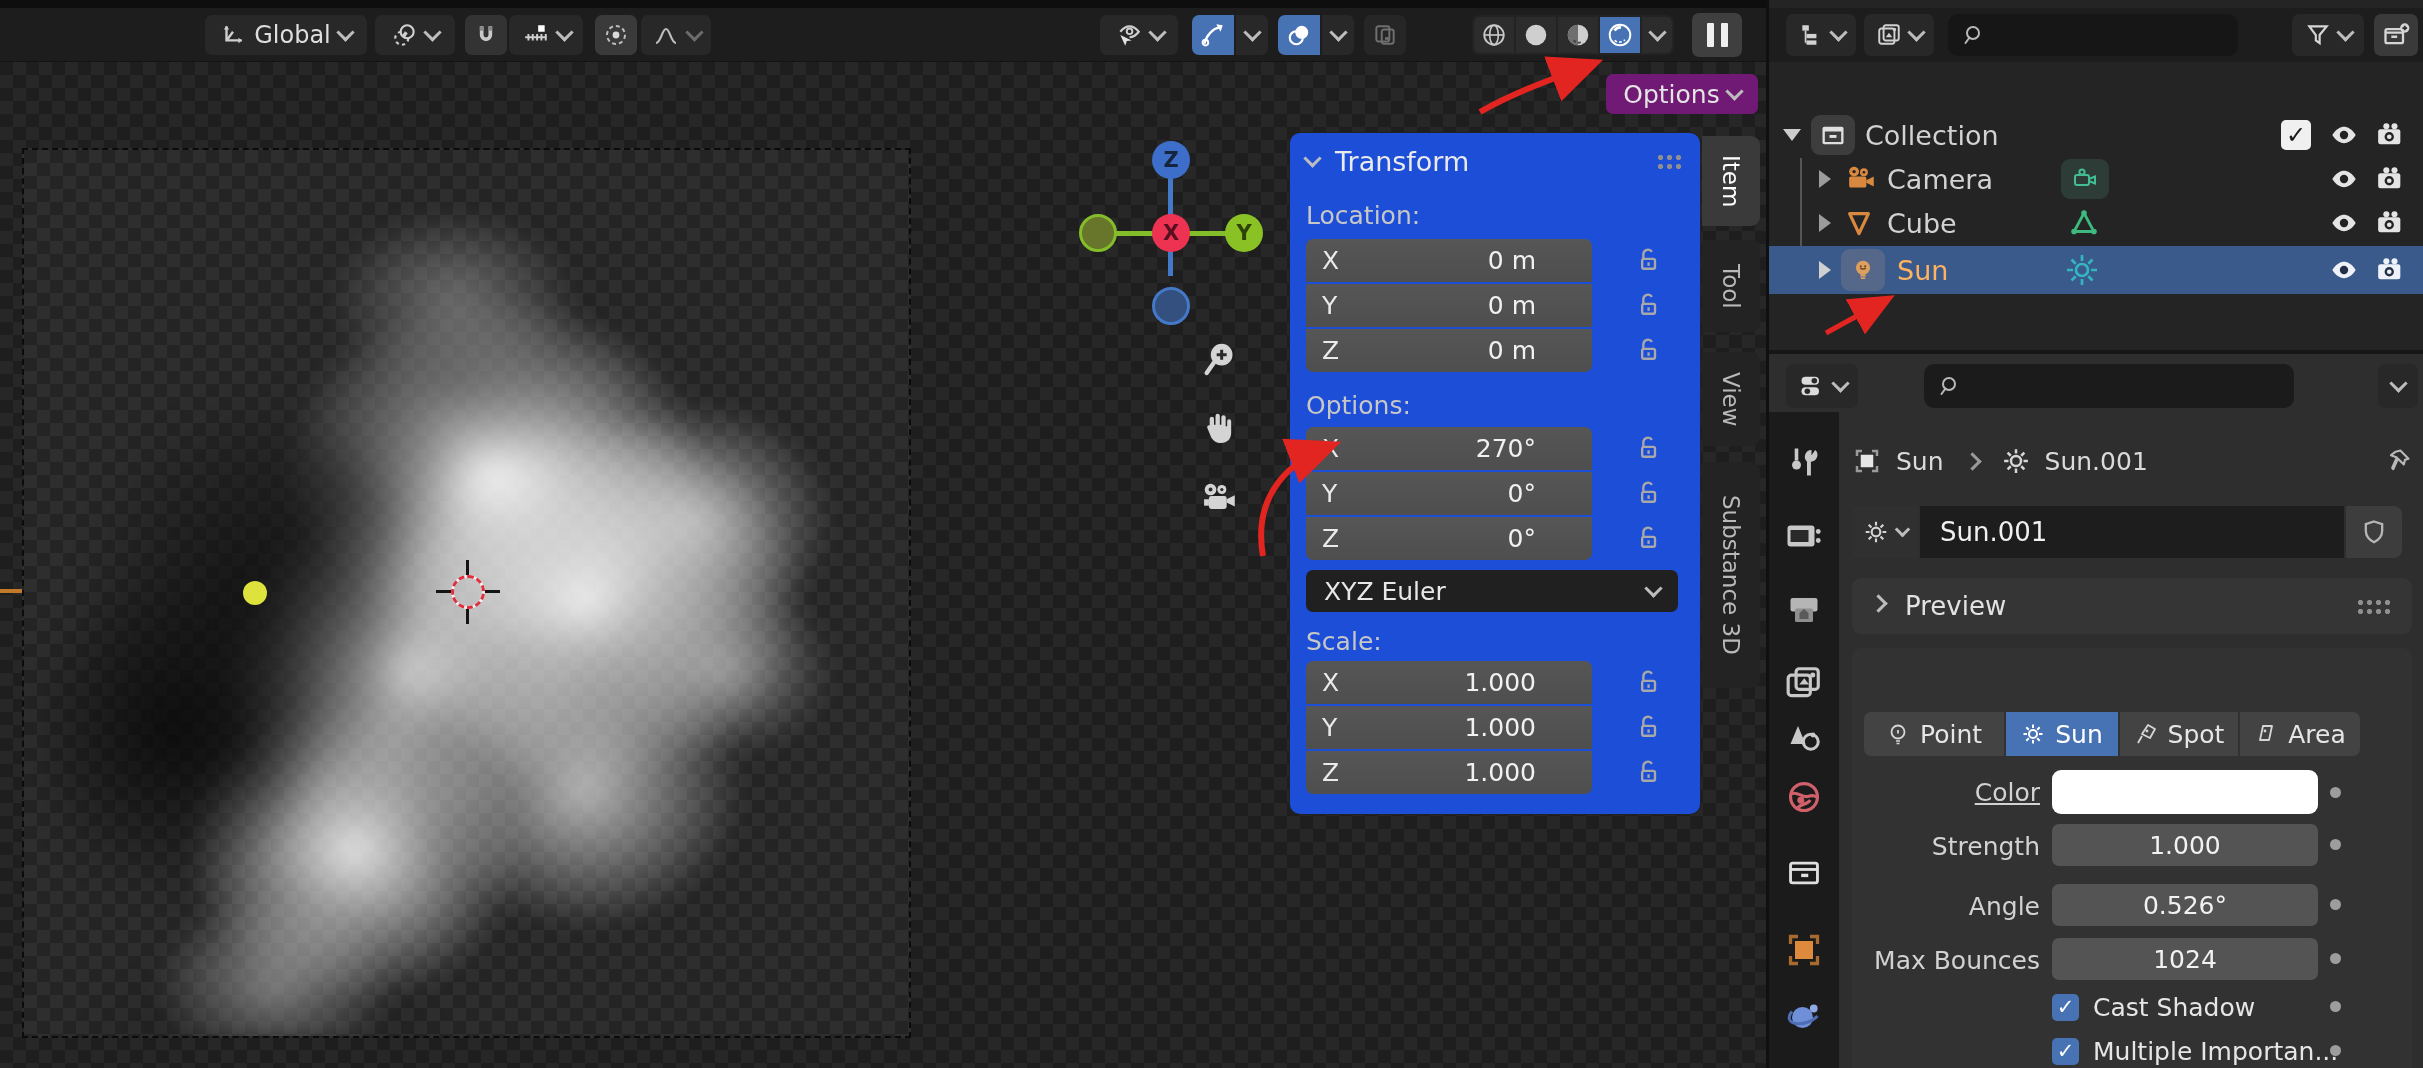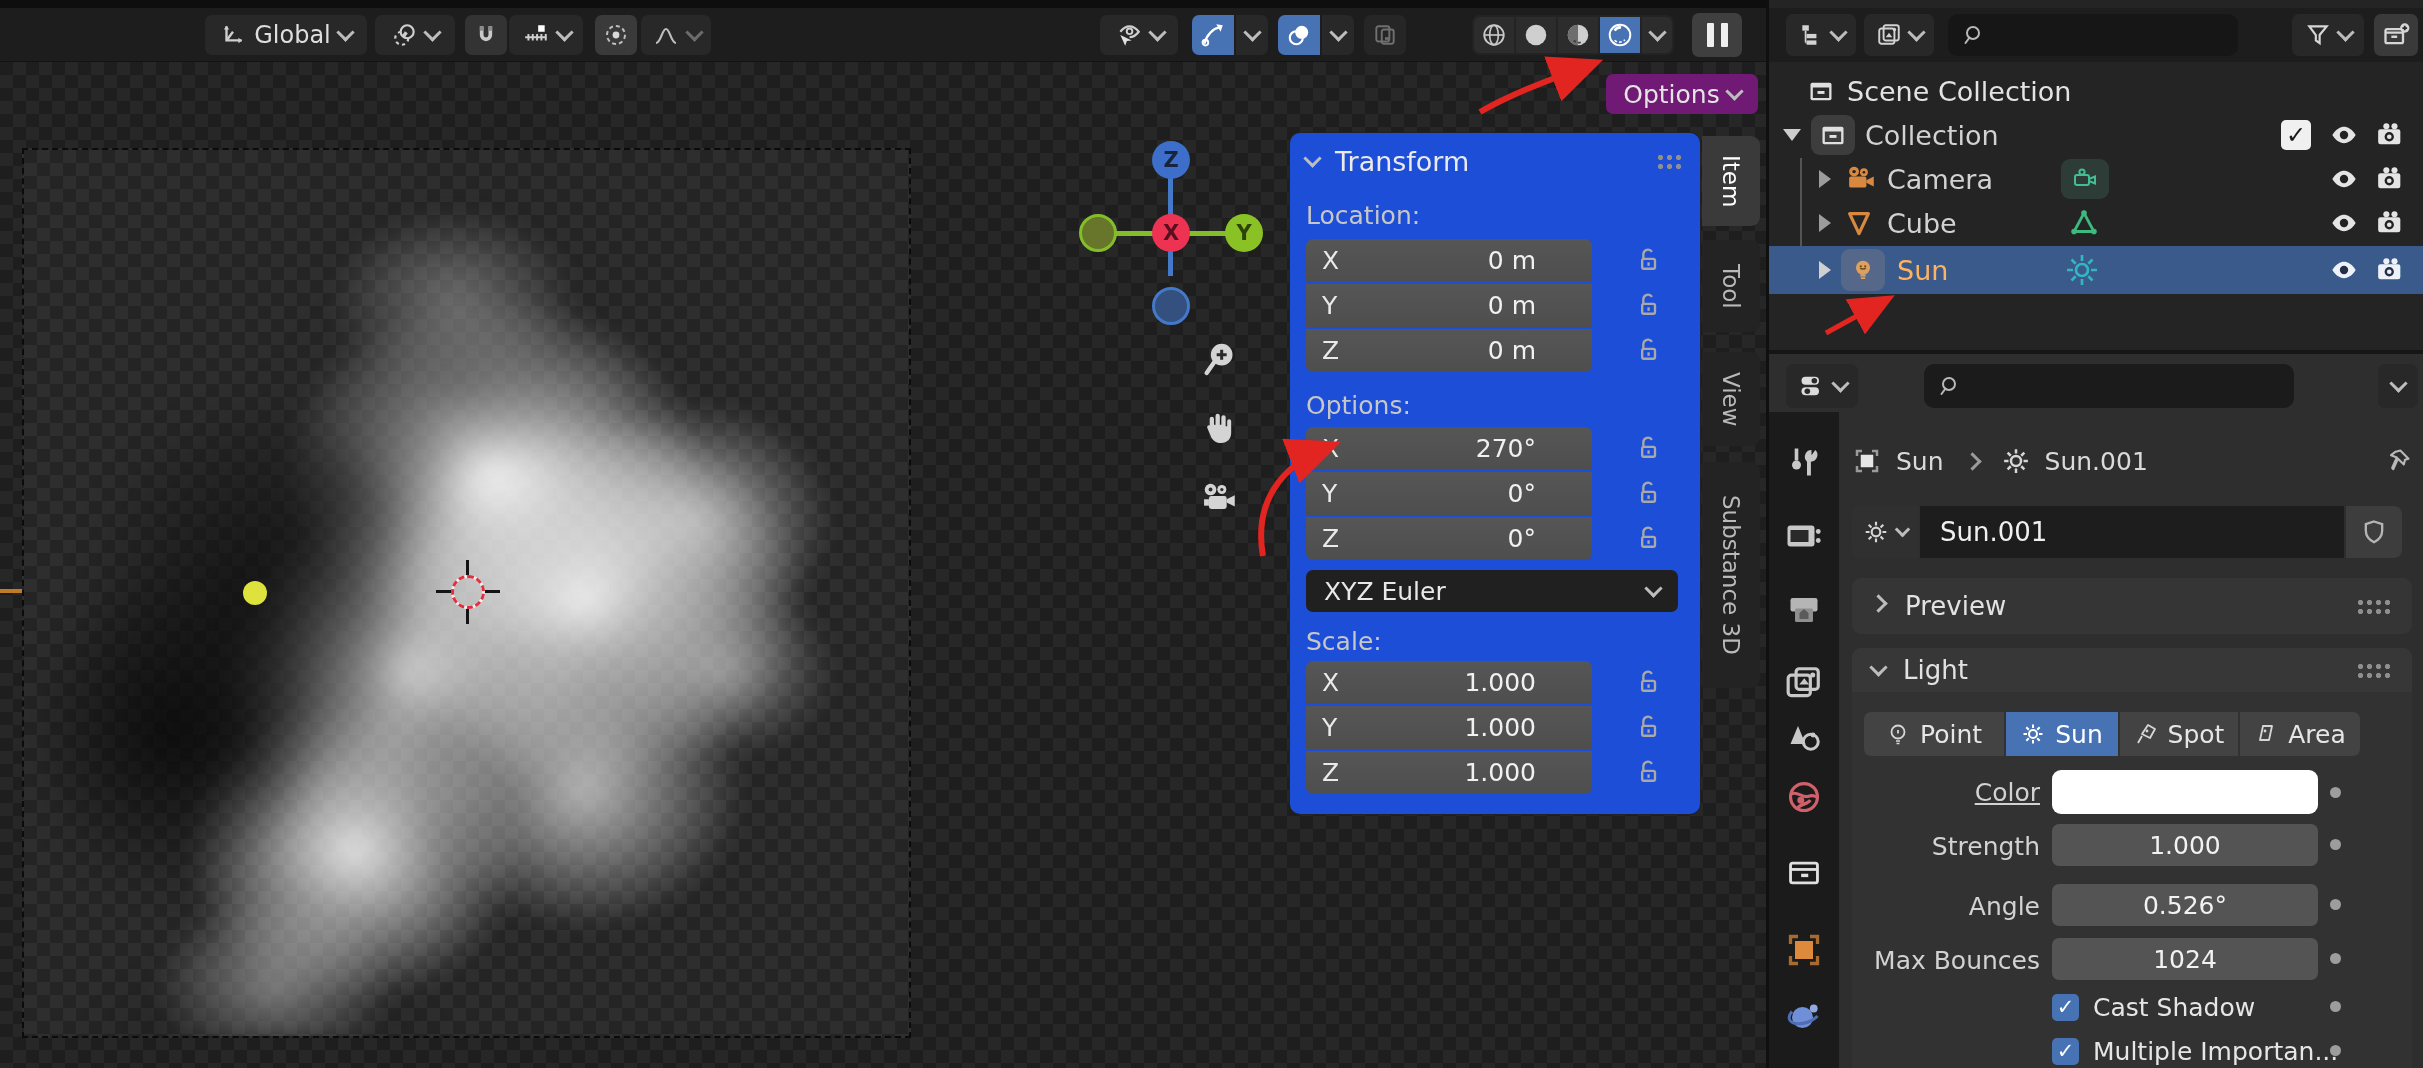--- a/index.html
+++ b/index.html
@@ -385,28 +385,20 @@
   </div>
   <div class="abs btn" style="left:2374px;top:14px;width:44px;height:42px;background:#3a3a3a;">
     <svg width="28" height="28" viewBox="0 0 24 24">
         <rect x="3" y="7" width="15" height="12" rx="1.5" fill="none" stroke="#d6d6d6" stroke-width="2"></rect>
         <path d="M3 10h15M8 13.5h5" stroke="#d6d6d6" stroke-width="2"></path>
         <circle cx="19.5" cy="6" r="4" fill="#d6d6d6"></circle>
         <path d="M19.5 4v4M17.5 6h4" stroke="#2a2a2a" stroke-width="1.5"></path>
       </svg>
   </div>
 
-  <div class="abs flex" style="left:1769px;top:70px;width:654px;height:42px;">
-    <svg width="28" height="28" viewBox="0 0 24 24" style="margin-left:38px;">
-        <rect x="3" y="5" width="18" height="15" rx="1.5" fill="#e0e0e0"></rect>
-        <rect x="5" y="9" width="14" height="9" fill="#2a2a2a"></rect>
-        <rect x="9" y="12" width="6" height="2.5" fill="#e0e0e0"></rect>
-      </svg>
-    <span class="orow-label" style="margin-left:12px;color:#e3e3e3;">Scene Collection</span>
-  </div>
   <div class="abs flex" style="left:1769px;top:114px;width:654px;height:42px;">
     <span style="margin-left:14px;width:0;height:0;border-left:9px solid transparent;border-right:9px solid transparent;border-top:12px solid #cdcdcd;"></span>
     <span class="flex" style="margin-left:10px;width:44px;height:40px;background:#3d3d3d;border-radius:9px;justify-content:center;">
       <svg width="28" height="28" viewBox="0 0 24 24">
           <rect x="3" y="5" width="18" height="15" rx="1.5" fill="#e0e0e0"></rect>
           <rect x="5" y="9" width="14" height="9" fill="#3d3d3d"></rect>
           <rect x="9" y="12" width="6" height="2.5" fill="#e0e0e0"></rect>
         </svg>
     </span>
     <span class="orow-label" style="margin-left:10px;">Collection</span>
@@ -616,25 +608,20 @@
       </svg>
   </div>
 
   <div class="abs flex" style="left:1852px;top:578px;width:560px;height:56px;background:#353535;border-radius:9px;padding:0 20px;box-sizing:border-box;">
     <span class="chv r" style="margin-right:20px;"></span>
     <span style="font-size:26px;color:#e2e2e2;">Preview</span>
     <span class="grip" style="margin-left:auto;"></span>
   </div>
 
   <div class="abs" style="left:1852px;top:648px;width:560px;height:420px;background:#323232;border-radius:9px 9px 0 0;"></div>
-  <div class="abs flex" style="left:1852px;top:648px;width:560px;height:44px;background:#373737;border-radius:9px 9px 0 0;padding:0 20px;box-sizing:border-box;">
-    <span class="chv" style="margin-right:18px;"></span>
-    <span style="font-size:26px;color:#e2e2e2;">Light</span>
-    <span class="grip" style="margin-left:auto;"></span>
-  </div>
 
   <div class="seg" style="left:1864px;top:712px;width:140px;border-radius:7px 0 0 7px;">
     <svg width="24" height="24" viewBox="0 0 24 24">
         <circle cx="12" cy="10" r="6.5" fill="none" stroke="#d6d6d6" stroke-width="1.8"></circle>
         <path d="M12 8v3.4M12 13.4v.2" stroke="#d6d6d6" stroke-width="1.8"></path>
         <path d="M10 19h4M10.5 21.5h3" stroke="#d6d6d6" stroke-width="1.6"></path>
       </svg>
     <span>Point</span>
   </div>
   <div class="seg blue" style="left:2006px;top:712px;width:112px;color:#fff;">

